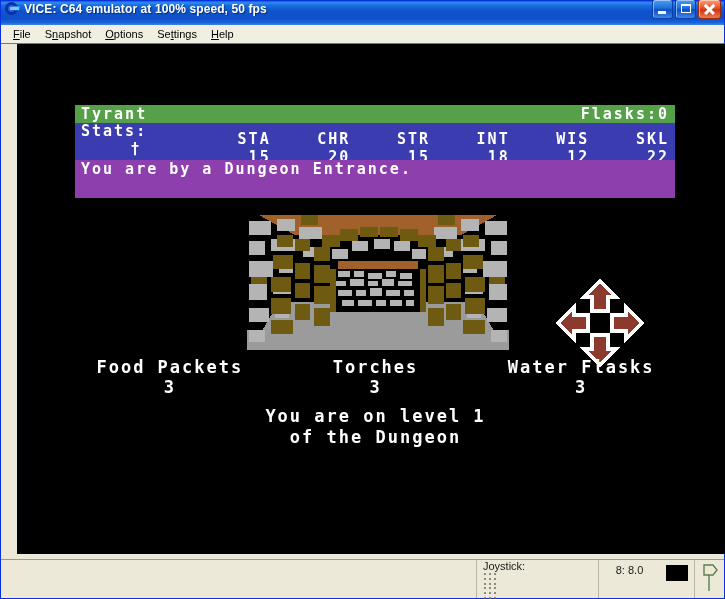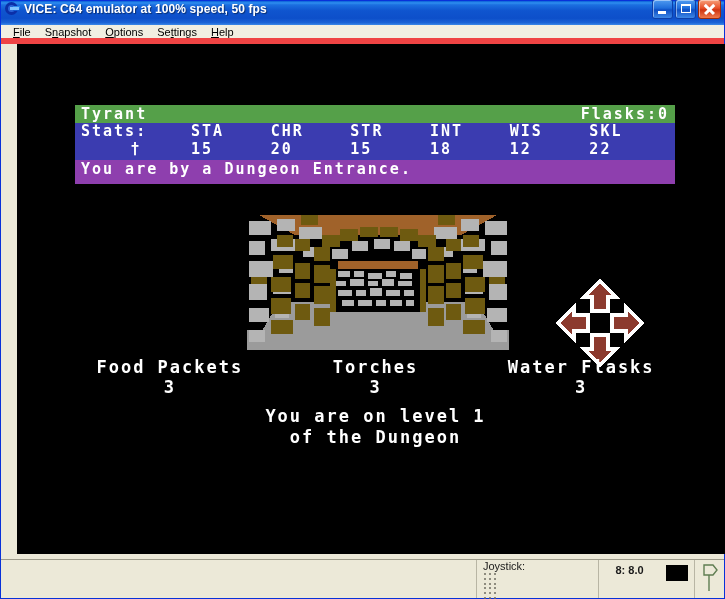--- a/index.html
+++ b/index.html
@@ -114,21 +114,21 @@
     width: 13px; height: 2.5px; background: #ffffff;
   }
   .wbtn .glyph-x1 { transform: rotate(45deg); }
   .wbtn .glyph-x2 { transform: rotate(-45deg); }
 
   
   .menubar {
     height: 19px;
     flex: 0 0 19px;
     background: #f1efe2;
-    border-bottom: 6px solid #ef4444;
+    border-bottom: 1px solid #ef4444;
     display: flex;
     align-items: center;
     padding-left: 5px;
     box-sizing: border-box;
   }
   .menuitem {
     font-size: 11px;
     color: #000000;
     padding: 2px 7px 2px 7px;
     cursor: default;
@@ -188,39 +188,40 @@
     position: relative;
   }
   .band-exp {
     height: 18px;
     background: #8f3b2c;
     display: flex;
     align-items: center;
     justify-content: space-between;
   }
   .band-msg {
-    height: 24px;
+    height: 38px;
     background: #8e3fae;
     display: flex;
     align-items: flex-start;
     padding-top: 1px;
   }
   .band .c64text { font-size: 15px; line-height: 17px; }
 
   .stats-row {
     position: absolute;
     left: 6px; right: 6px;
     display: flex;
   }
   .stats-row.labels { top: 0px; }
   .stats-row.values { top: 18px; }
   .stats-label-lead { width: 110px; flex: 0 0 110px; }
   .stats-cell {
     flex: 1 1 0;
-    text-align: left;
+    text-align: right;
+    margin-top: 8px;
   }
   .stats-hero { width: 110px; flex: 0 0 110px; text-align: center; }
 
   
   .dungeon {
     position: absolute;
     left: 225px; top: 167px;
     width: 272px; height: 143px;
     background: #000000;
     image-rendering: pixelated;
@@ -298,21 +299,20 @@
     background: #6f6d62;
     border-radius: 50%;
     display: block;
     margin: 1px auto auto 1px;
   }
   .sb-drive {
     width: 62px;
     justify-content: center;
     align-items: flex-start;
     padding-top: 4px;
-    font-weight: bold;
   }
   .sb-drive-text { font-size: 11px; color: #1a1a1a; }
   .sb-led {
     width: 34px;
     justify-content: center;
     align-items: flex-start;
     padding-top: 5px;
     border-left: none;
   }
   .led-box {

